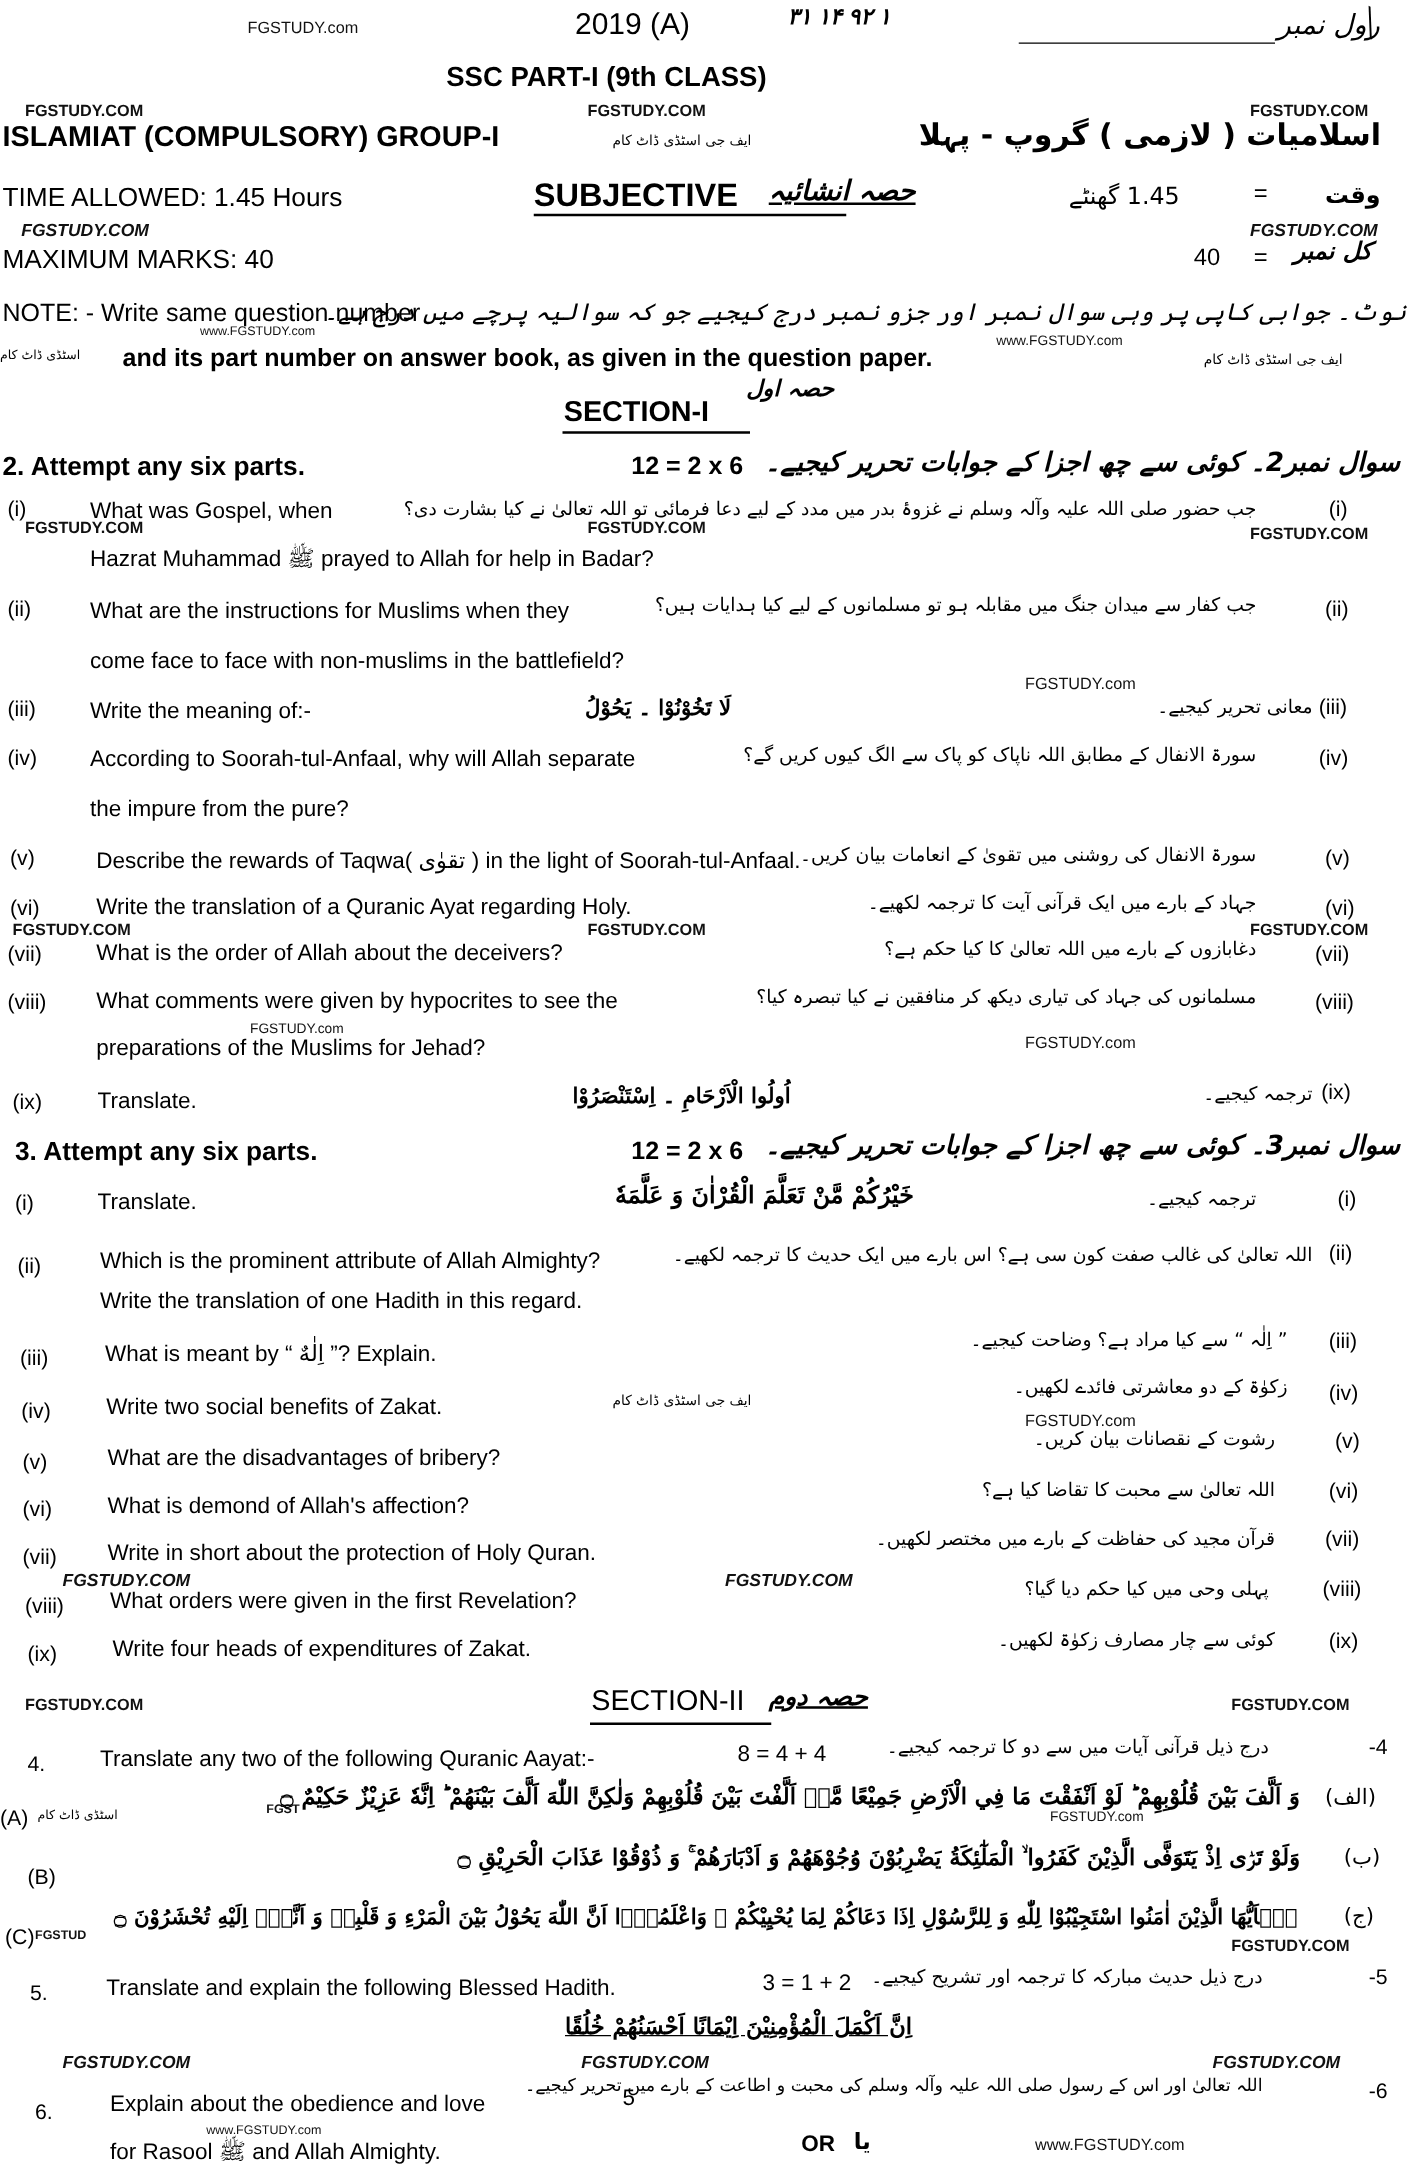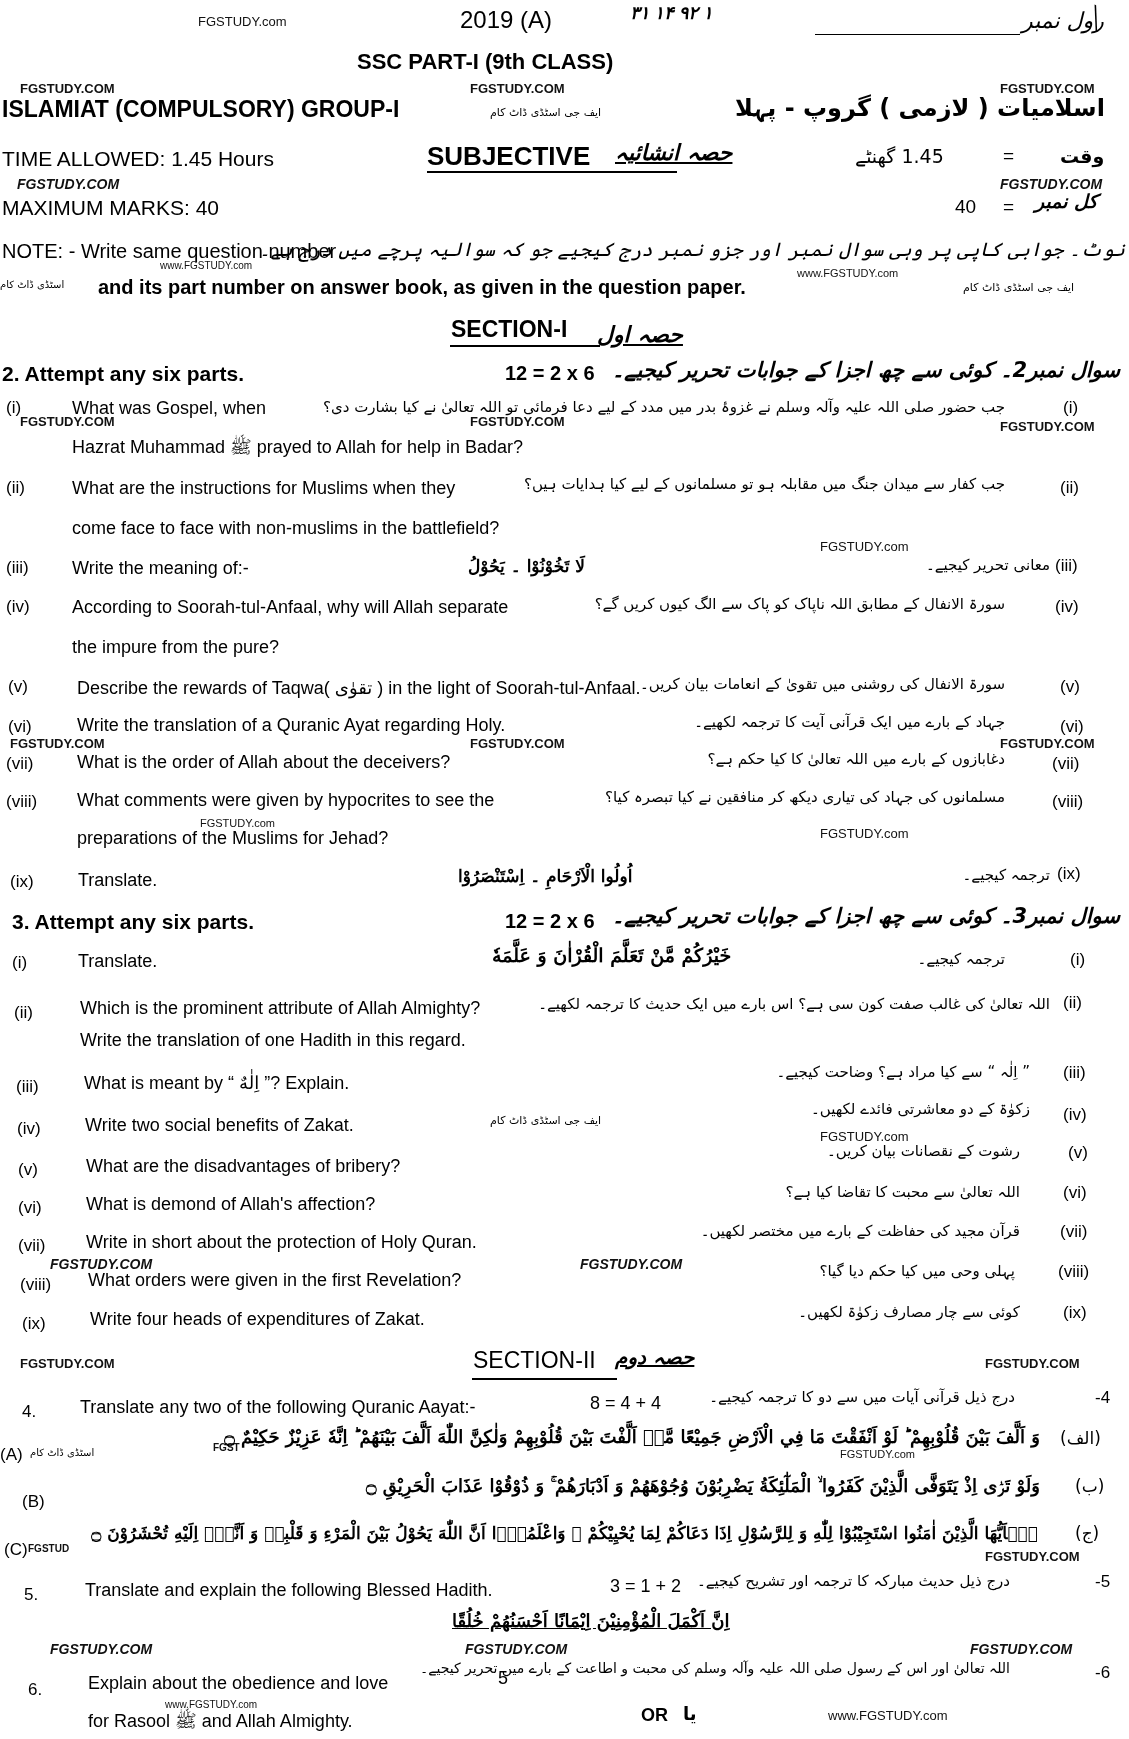--- a/index.html
+++ b/index.html
@@ -62,21 +62,21 @@
 
 <div class="abs" style="left:2px;top:240px;font-size:20px;font-weight:normal;">NOTE: -   Write same question number</div>
 <div class="abs wm" style="left:160px;top:260px;font-size:10px;">www.FGSTUDY.com</div>
 <div class="abs urdu" style="left:525px;top:238px;font-size:19px;font-style:italic;width:600px;text-align:right;">نوٹ۔    جوابی کاپی پر وہی سوال نمبر اور جزو نمبر درج کیجیے جو کہ سوالیہ پرچے میں درج ہے۔</div>
 <div class="abs urdu" style="left:0px;top:279px;font-size:10px;">اسٹڈی ڈاٹ کام</div>
 <div class="abs" style="left:98px;top:276px;font-size:20px;font-weight:bold;">and its part number on answer book, as given in the question paper.</div>
 <div class="abs wm" style="left:797px;top:267px;font-size:11px;">www.FGSTUDY.com</div>
 <div class="abs urdu" style="left:963px;top:281px;font-size:11px;">ایف جی اسٹڈی ڈاٹ کام</div>
 
 <div class="abs" style="left:451px;top:316px;font-size:23px;font-weight:bold;">SECTION-I</div>
-<div class="abs urdu" style="left:597px;top:322px;font-size:22px;font-style:italic;font-weight:bold;text-decoration:underline;">حصہ اول</div>
+<div class="abs urdu" style="left:597px;top:300px;font-size:18px;font-style:italic;font-weight:bold;">حصہ اول</div>
 <div class="line" style="left:450px;top:345px;width:150px;"></div>
 
 <div class="abs q-title" style="left:2px;top:362px;">2.  Attempt any six parts.</div>
 <div class="abs marks" style="left:505px;top:362px;">12 = 2 x 6</div>
 <div class="abs urdu" style="left:690px;top:358px;font-size:21px;font-weight:bold;font-style:italic;width:430px;text-align:right;">سوال نمبر2۔  کوئی سے چھ اجزا کے جوابات تحریر کیجیے۔</div>
 
 <div class="abs part-no" style="left:6px;top:398px;">(i)</div>
 <div class="abs part-text" style="left:72px;top:398px;">What was Gospel, when</div>
 <div class="abs wmb" style="left:20px;top:414px;">FGSTUDY.COM</div>
 <div class="abs wmb" style="left:470px;top:414px;">FGSTUDY.COM</div>

